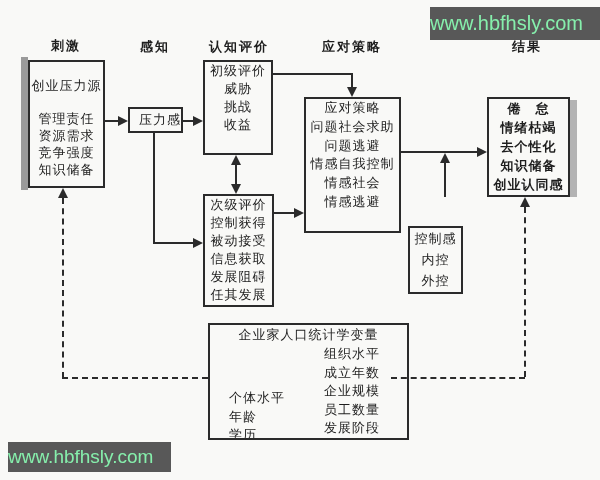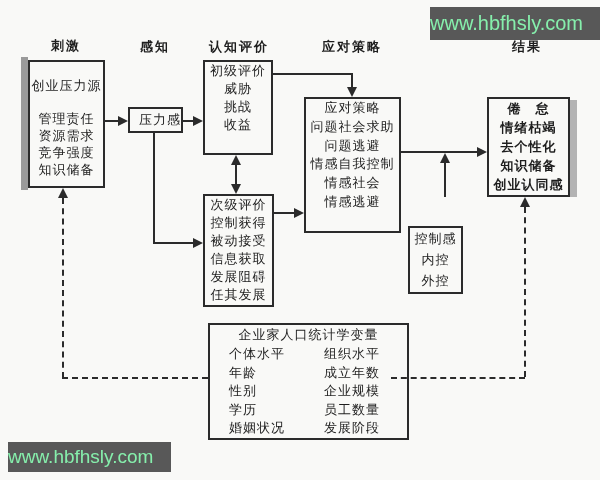--- a/index.html
+++ b/index.html
@@ -19,21 +19,21 @@
   .b-press{ display:flex; align-items:center; justify-content:flex-end; }
   .b-prim .bline{ line-height:18px; }
   .b-sec .bline{ line-height:18px; }
   .b-cope .bline{ line-height:18.8px; }
   .b-ctrl .bline{ line-height:21px; }
   .b-out .bline{ line-height:19px; }
   .b-demo{ text-align:left; }
   .b-demo .title{ text-align:center; line-height:20px; letter-spacing:1px; }
   .democols{ display:flex; }
   .democol .bline{ line-height:18.5px; }
-  .democol.l{ padding-left:19px; width:114px; box-sizing:border-box; }
+  .democol.l{ padding-left:19px; width:114px; box-sizing:border-box;margin-top:44px; }
   .hline{ position:absolute; height:2px; background:#2b2b2b; }
   .vline{ position:absolute; width:2px; background:#2b2b2b; }
   .dash-h{ position:absolute; height:0; border-top:2px dashed #2b2b2b; }
   .dash-v{ position:absolute; width:0; border-left:2px dashed #2b2b2b; }
   .arr{ position:absolute; width:0; height:0; }
   .arr.r{ border-top:5px solid transparent; border-bottom:5px solid transparent; border-left:10px solid #2b2b2b; }
   .arr.d{ border-left:5px solid transparent; border-right:5px solid transparent; border-top:10px solid #2b2b2b; }
   .arr.u{ border-left:5px solid transparent; border-right:5px solid transparent; border-bottom:10px solid #2b2b2b; }
   .shadow{ position:absolute; }
   .sh-l{ left:21px; top:57px; width:7px; height:133px; background:#9a9a9a; }
@@ -116,21 +116,20 @@
     <div class="bline">知识储备</div>
     <div class="bline">创业认同感</div>
   </div>
 
   <div class="box b-demo" style="left:208px;top:323px;width:201px;height:117px;">
     <div class="bline title">企业家人口统计学变量</div>
     <div class="democols">
       <div class="democol l">
         <div class="bline">个体水平</div>
         <div class="bline">年龄</div>
-        <div class="bline">性别</div>
         <div class="bline">学历</div>
         <div class="bline">婚姻状况</div>
       </div>
       <div class="democol r">
         <div class="bline">组织水平</div>
         <div class="bline">成立年数</div>
         <div class="bline">企业规模</div>
         <div class="bline">员工数量</div>
         <div class="bline">发展阶段</div>
       </div>

